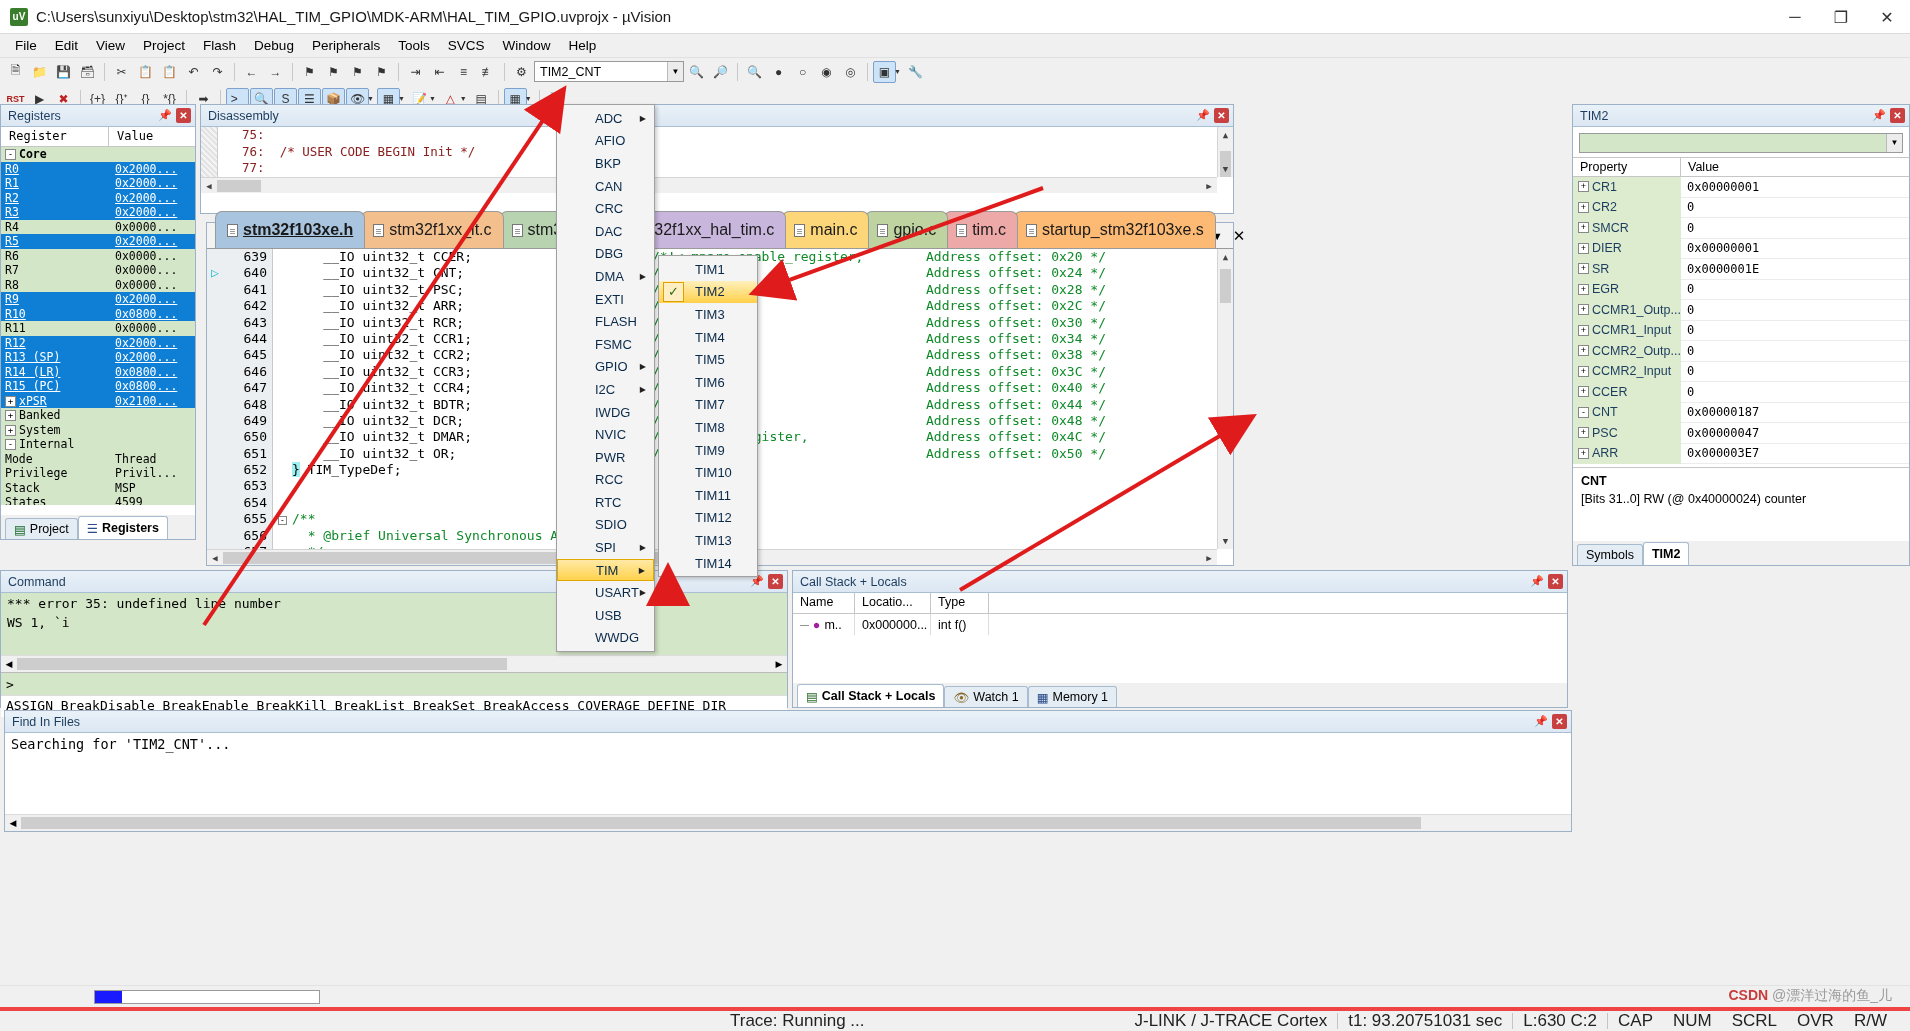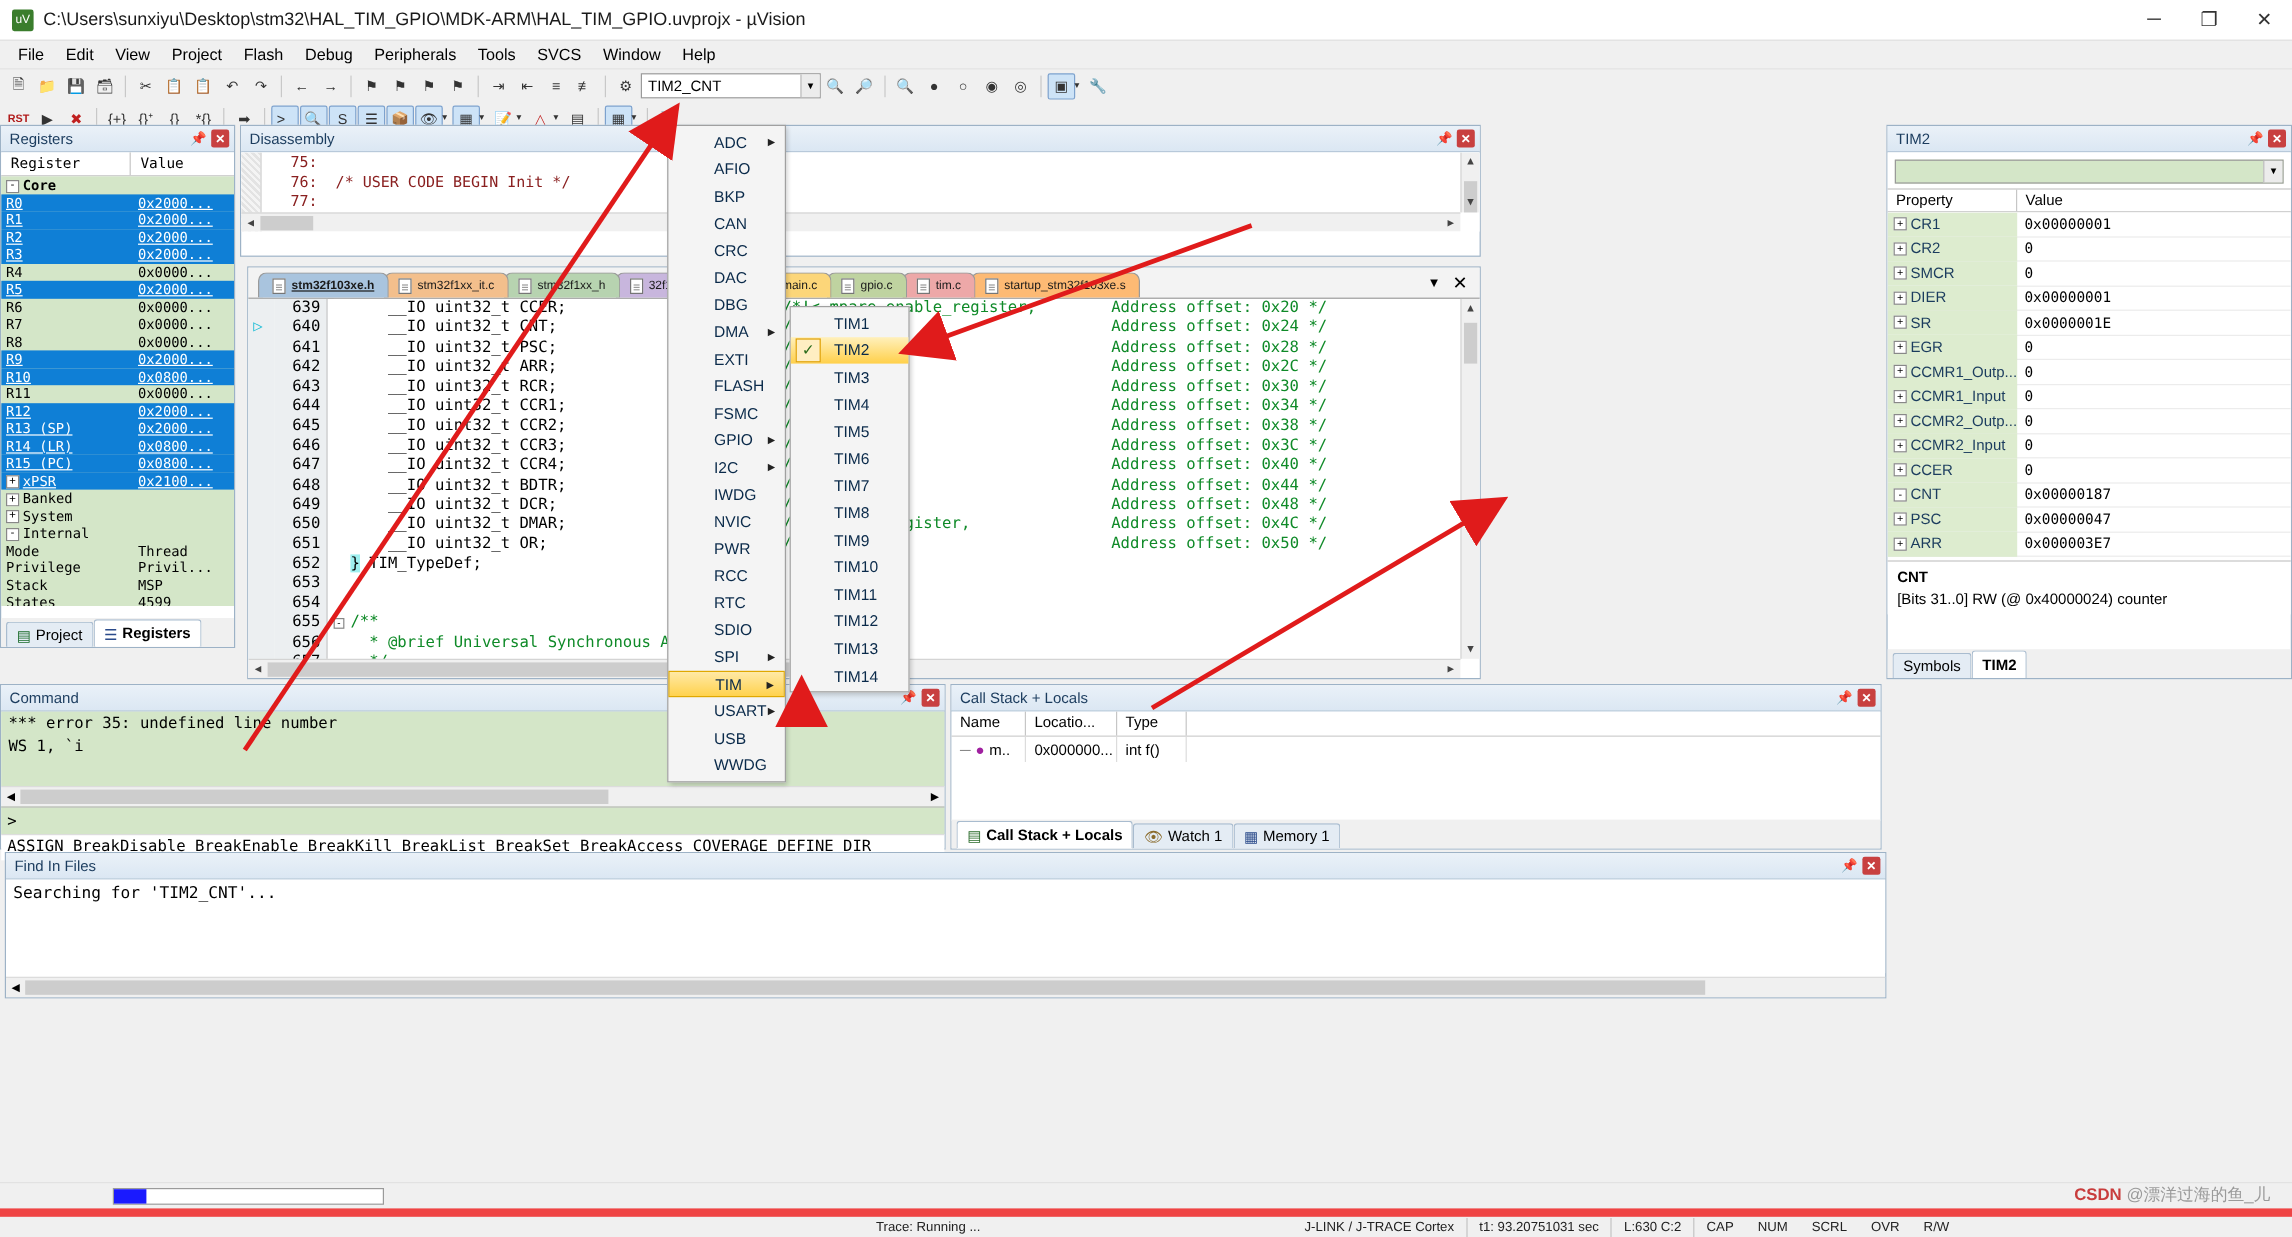--- a/index.html
+++ b/index.html
@@ -14,21 +14,21 @@
   }
 
   
   #titlebar {
     height:34px; background:#ffffff; display:flex; align-items:center;
     border-bottom:1px solid #dcdcdc; position:relative;
   }
   #app-logo {
     width:18px;height:18px;margin:0 8px 0 10px;background:#3a7d2c;
     border-radius:2px;color:#fff;font-size:10px;line-height:18px;text-align:center;
-    font-weight:normal;
+    font-weight:bold;
   }
   #title-text { font-size:15px; color:#1a1a1a; }
   .wbtns { position:absolute; right:0; top:0; height:34px; display:flex; }
   .wbtn { width:46px;height:34px;display:flex;align-items:center;justify-content:center;
           font-size:16px; color:#333; }
 
   
   #menubar { height:24px; background:#f0f0f0; display:flex; align-items:center;
              padding-left:6px; border-bottom:1px solid #e0e0e0;}
   #menubar .mi { padding:3px 9px; font-size:13.5px; color:#000; }
@@ -100,22 +100,22 @@
   .hscroll { position:absolute; left:0; right:16px; bottom:0; height:16px; background:#f0f0f0;
              border-top:1px solid #d4d4d4; display:flex; align-items:center;}
   .hscroll .ar { width:16px;text-align:center;font-size:9px;color:#444;}
   .hscroll .th { height:12px; background:#cdcdcd; }
 
   
   #editor { left:206px; top:222px; width:1028px; height:344px; background:#f3f3f3;
             position:absolute; border:1px solid #9db2c6;}
   #edit-tabs { height:25px; display:flex; align-items:flex-end; padding-left:8px;
                background:#f3f3f3; position:relative; }
-  .etab { height:21px; display:flex; align-items:center; gap:5px; padding:0 11px;
-          font-size:10px; border:1px solid #9a9a9a; border-bottom:none;
+  .etab { height:37px; display:flex; align-items:center; gap:5px; padding:0 11px;
+          font-size:16px; border:1px solid #9a9a9a; border-bottom:none;
           border-radius:7px 7px 0 0; margin-right:-4px; color:#1a1a1a; white-space:nowrap;}
   .etab .pg { width:11px;height:13px;background:#fff;border:1px solid #767676; position:relative;}
   .etab .pg:after{content:"";position:absolute;left:2px;top:2px;right:2px;height:1px;
           box-shadow:0 2px 0 #9b9b9b, 0 4px 0 #9b9b9b, 0 6px 0 #9b9b9b;}
   .etab.active { background:#a9c4de; font-weight:bold; z-index:5; }
   .etab.active span.lbl { text-decoration:underline; }
   #edit-tab-ctrls{ margin-left:auto; display:flex; align-items:center; gap:10px;
                    padding:0 10px 3px 0;}
   #edit-body { position:absolute; left:0; right:0; top:25px; bottom:0; background:#fff;
                border-top:1px solid #9a9a9a; overflow:hidden;
@@ -200,22 +200,22 @@
                  box-shadow:2px 2px 4px rgba(0,0,0,0.2); }
   .sm-item { height:22.6px; display:flex; align-items:center; padding-left:36px;
              font-size:13px; color:#0a2a4a; position:relative;}
   .sm-item.checked { background:linear-gradient(#fff0bb,#ffd04a); }
   .sm-check { position:absolute; left:4px; top:1px; width:21px; height:20px;
               border:1px solid #e0a000; background:#ffeec2; display:flex;
               align-items:center;justify-content:center; font-size:13px; color:#2a6b1a;}
 
   
   #statusbar { position:absolute; left:0; bottom:0; width:1910px; height:24px;
-               background:#f0f0f0; border-top:7px solid #ef4444; display:flex;
-               align-items:center; font-size:11px; color:#222;}
+               background:#f0f0f0; border-top:4px solid #ef4444; display:flex;
+               align-items:center; font-size:17px; color:#222;}
   .sb-seg { padding:0 10px; height:24px; display:flex; align-items:center;}
   .sb-sep { width:1px; height:16px; background:#c4c4c4; }
 
   
   #prog-strip { position:absolute; left:0; bottom:24px; width:1910px; height:22px;
                 background:#f0f0f0; border-top:1px solid #e2e2e2; display:flex; align-items:center;}
   #prog-bar { margin-left:94px; width:226px; height:14px; background:#fff;
               border:1px solid #9a9a9a; }
   #prog-bar i { display:block; height:100%; background:#1a1aff; width:12%; }
 

